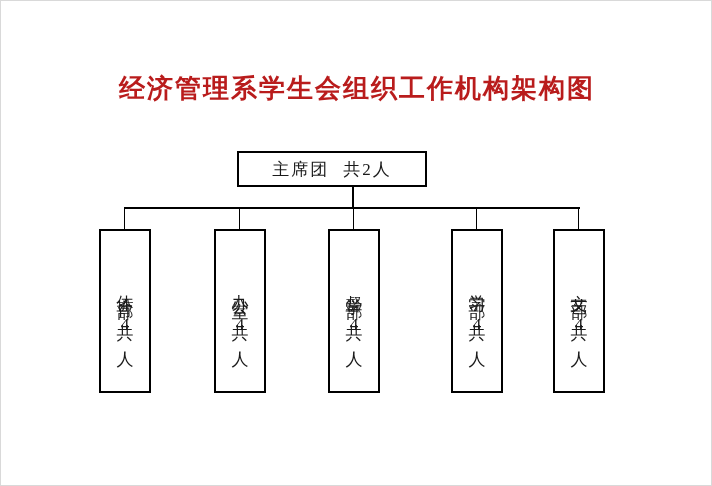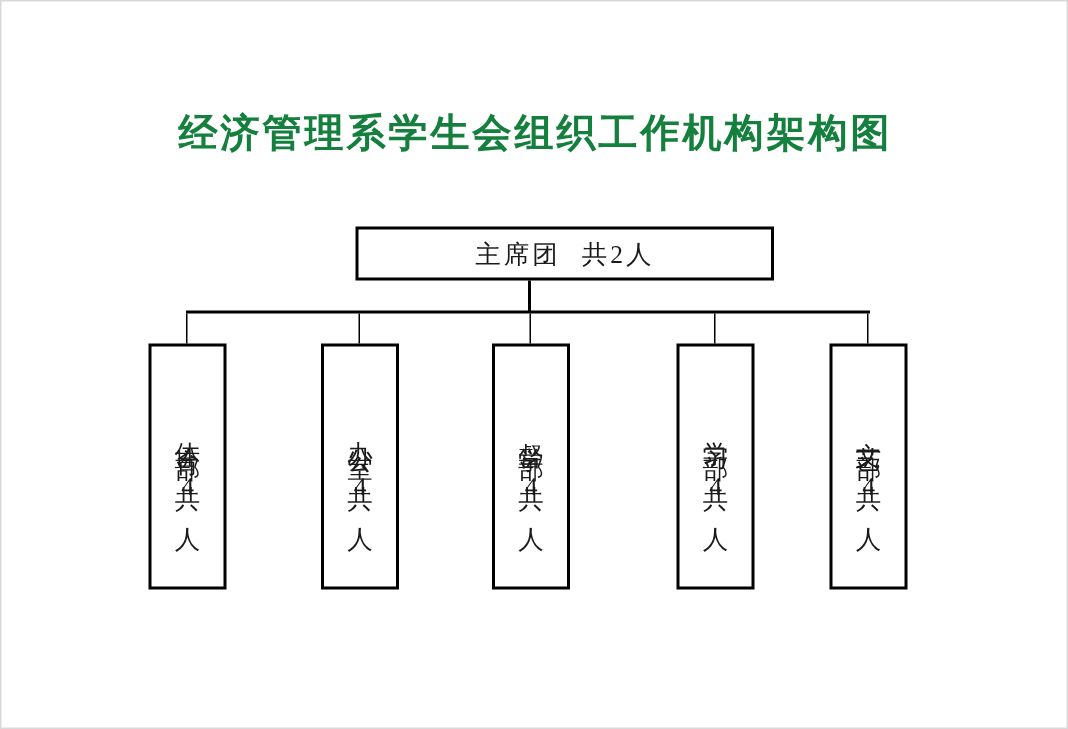--- a/index.html
+++ b/index.html
@@ -16,27 +16,27 @@
   .title {
     position: absolute;
     top: 70px;
     left: 0;
     width: 712px;
     text-align: center;
     font-family: "DejaVu Sans", "Liberation Sans", sans-serif;
     font-weight: 700;
     font-size: 26px;
     letter-spacing: 2px;
-    color: #15803d;
+    color: #b91c1c;
   }
   .root-box {
     position: absolute;
     left: 236px;
     top: 150px;
-    width: 279px;
+    width: 190px;
     height: 36px;
     border: 2px solid #000000;
     display: flex;
     align-items: center;
     justify-content: center;
     font-size: 17px;
     color: #1a1a1a;
     letter-spacing: 2px;
   }
   .root-box .hgap { display: inline-block; width: 14px; }

